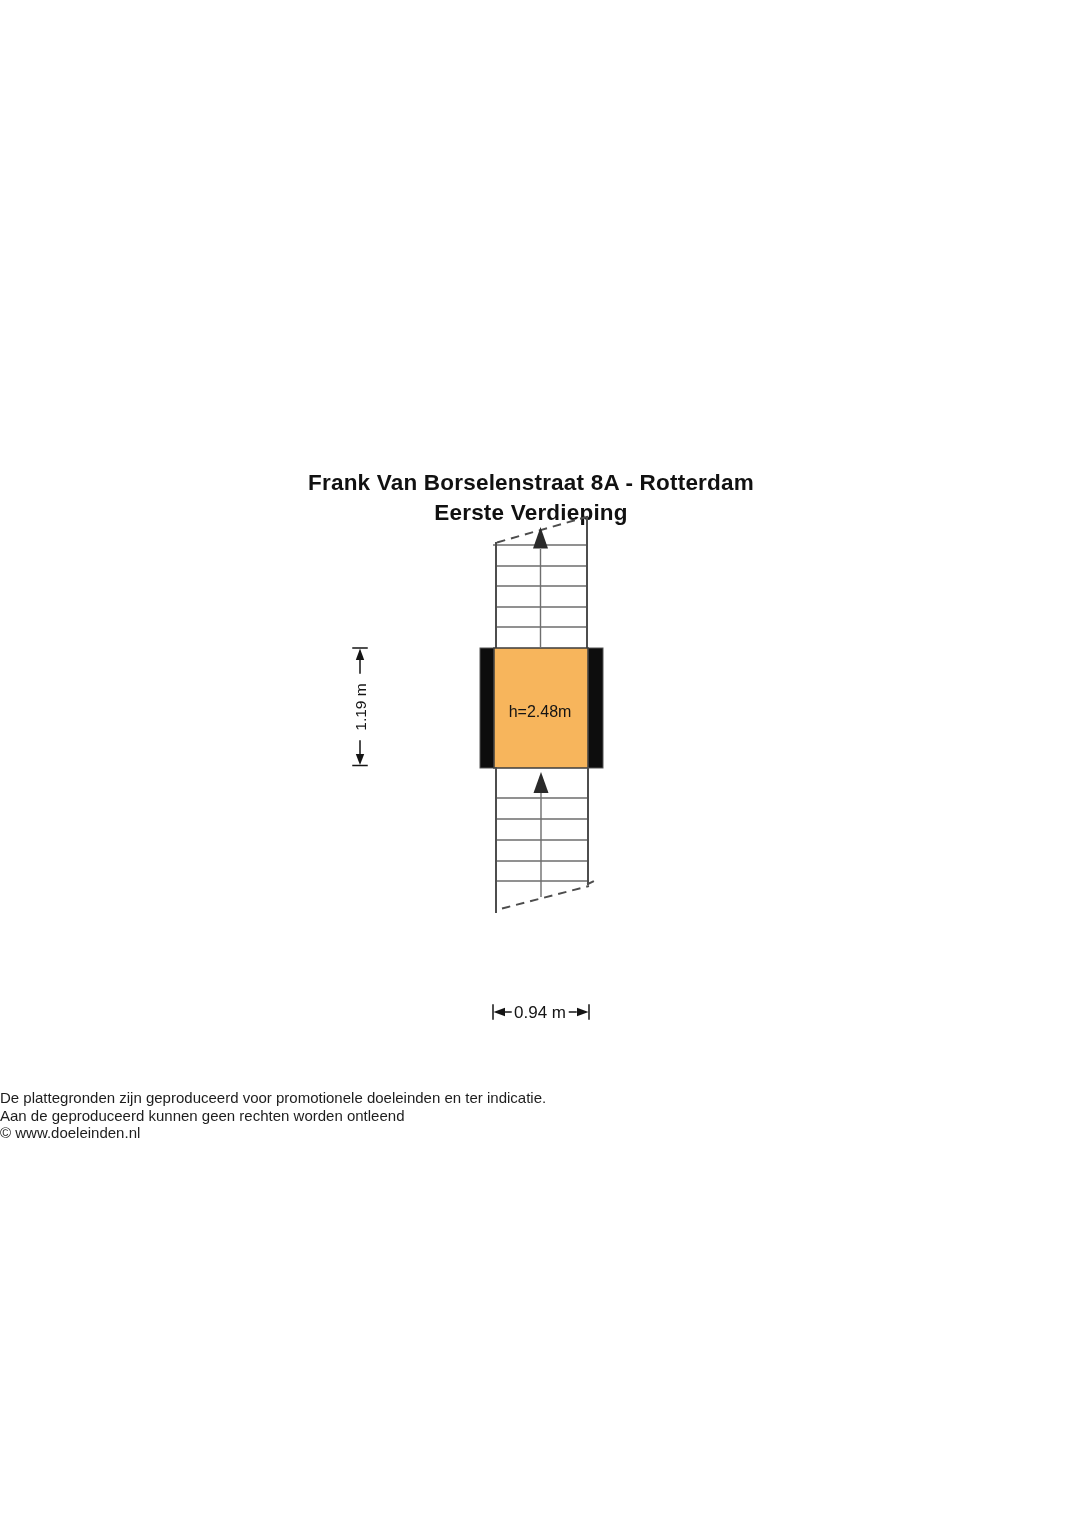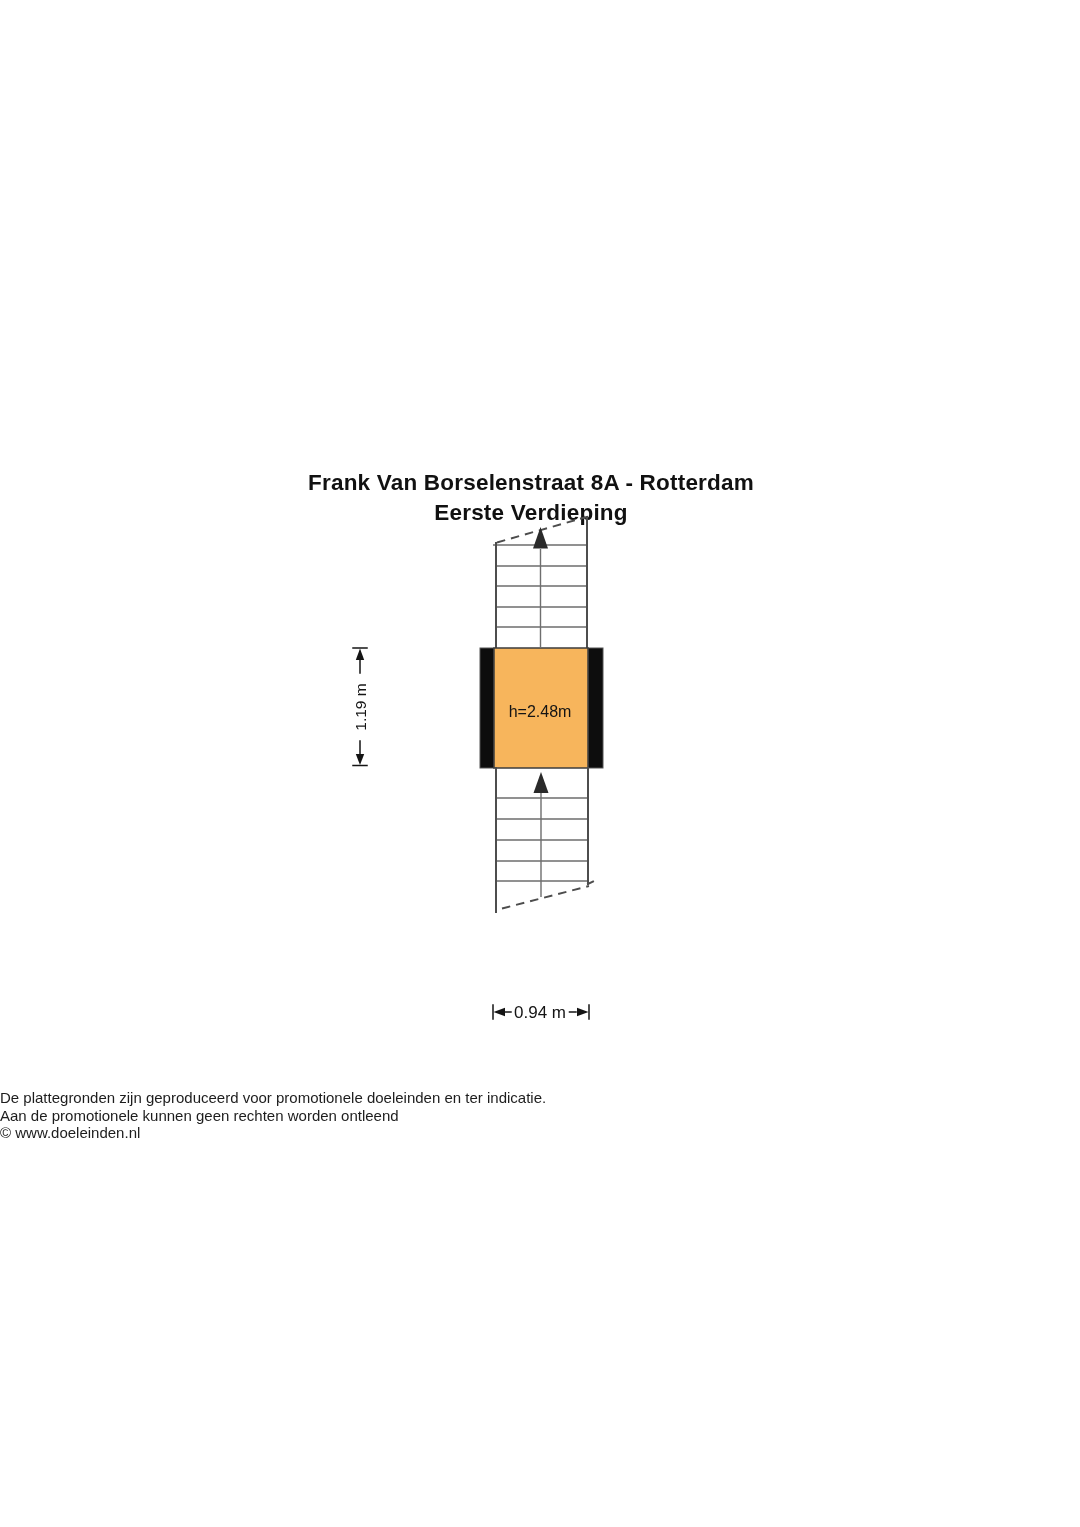--- a/index.html
+++ b/index.html
@@ -93,17 +93,17 @@
     <g>
       <path fill="none" stroke-width="1.5" stroke-linecap="square" d="M493 1005 V1019 M504.5 1012 H511 M569.5 1012 H576 M589 1005 V1019" stroke="#141414"></path>
       <polygon points="493.5,1012 505,1007.8 505,1016.2" fill="#141414"></polygon>
       <polygon points="588.5,1012 577,1007.8 577,1016.2" fill="#141414"></polygon>
       <text x="540" y="1012.5" text-anchor="middle" dominant-baseline="central" font-size="17" stroke="none" fill="#141414">0.94 m</text>
     </g>
   </svg>
 
   <div class="footer">
     <div>De plattegronden zijn geproduceerd voor promotionele doeleinden en ter indicatie.</div>
-    <div>Aan de promotionele kunnen geen rechten worden ontleend</div>
+    <div>Aan de geproduceerd kunnen geen rechten worden ontleend</div>
     <div>© www.doeleinden.nl</div>
   </div>
 
 </div>
 
 </body></html>

